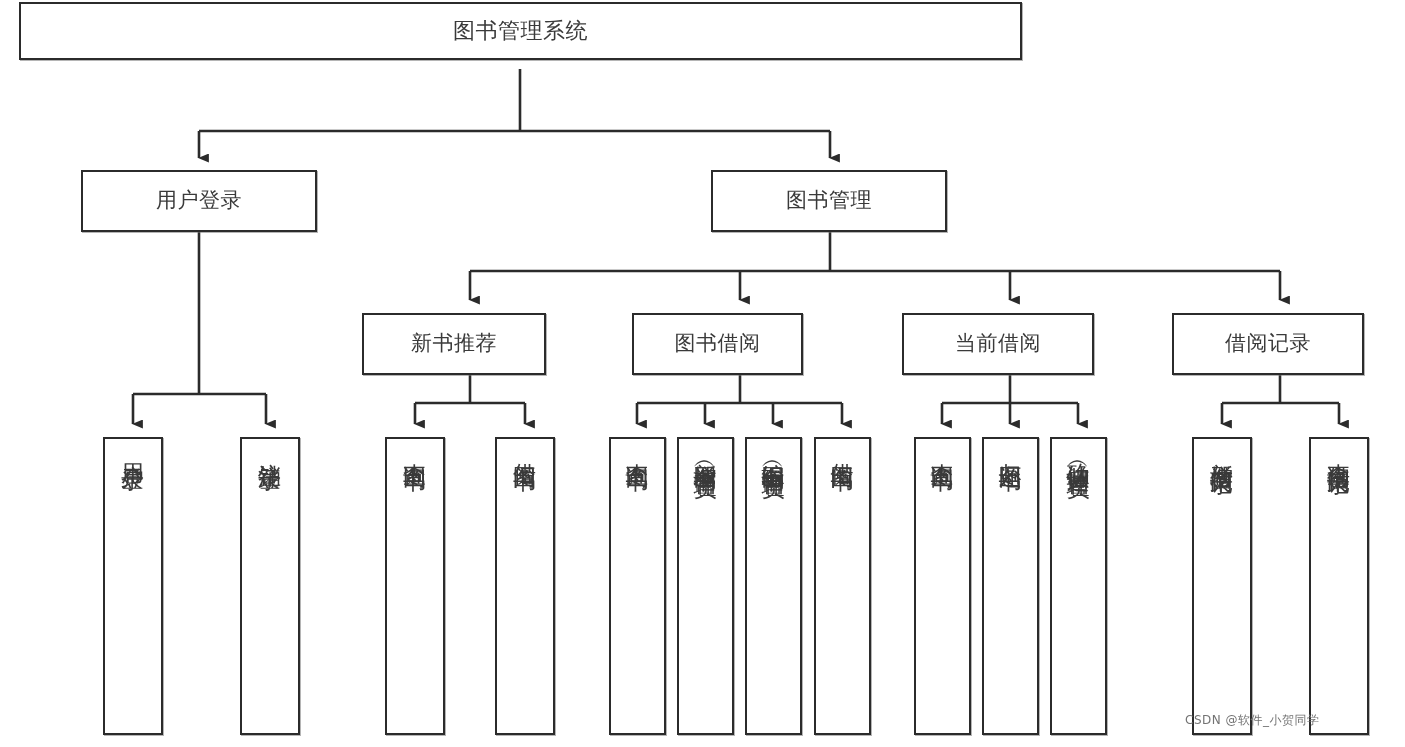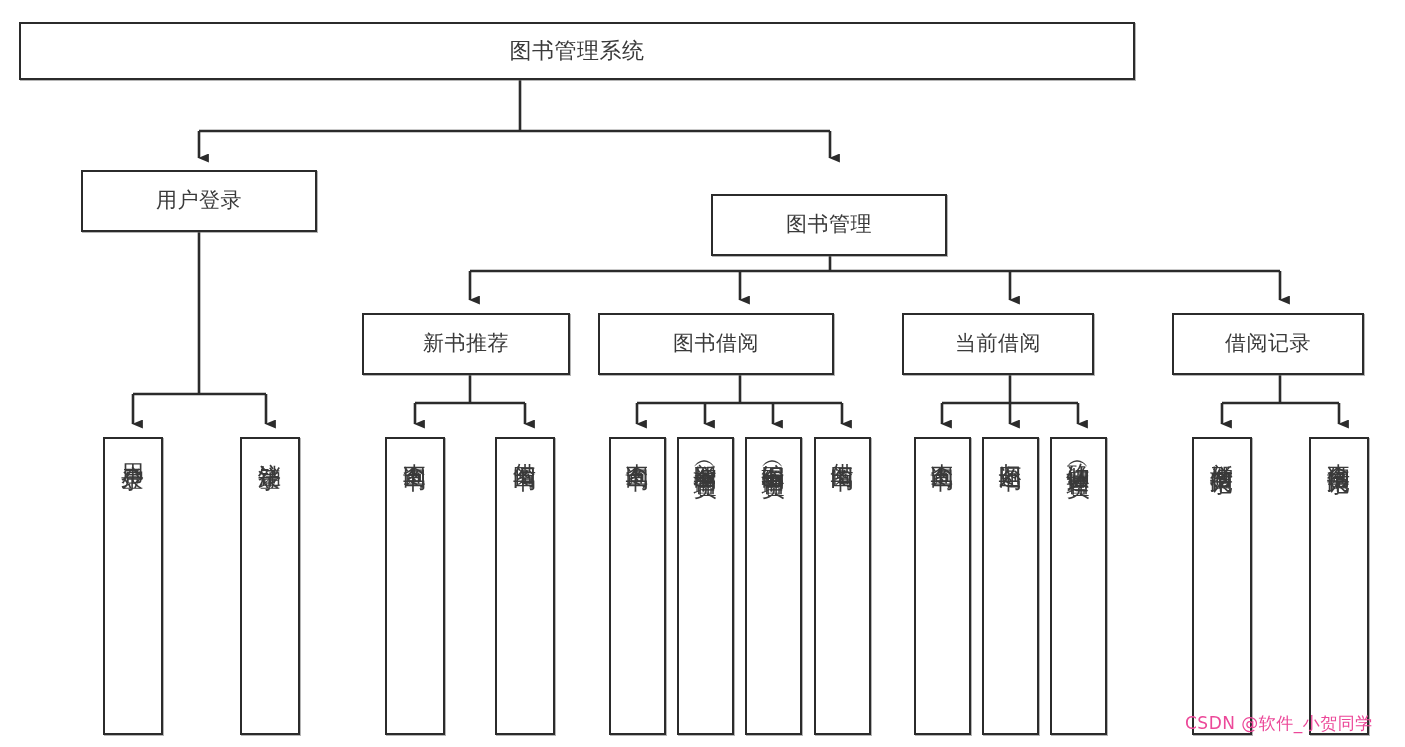--- a/index.html
+++ b/index.html
@@ -59,22 +59,22 @@
     font-size: 23px;
     line-height: 1.05;
     letter-spacing: 2px;
     color: #3a3a3a;
     white-space: nowrap;
   }
   .watermark {
     position: absolute;
     left: 1185px;
     top: 712px;
-    font-size: 17px;
-    color: #ec4899;
+    font-size: 12px;
+    color: #737373;
     letter-spacing: 0.5px;
     z-index: 5;
     white-space: nowrap;
     font-family: "DejaVu Sans", "Liberation Sans", sans-serif;
   }
 </style>
 </head>
 <body>
 
 <div id="canvas">
@@ -124,37 +124,37 @@
       <path d="M1010,403 L1010,424" marker-end="url(#arr)"></path>
       <path d="M1078,403 L1078,424" marker-end="url(#arr)"></path>
 
       <path d="M1280,375 L1280,403"></path>
       <path d="M1222,403 L1339,403"></path>
       <path d="M1222,403 L1222,424" marker-end="url(#arr)"></path>
       <path d="M1339,403 L1339,424" marker-end="url(#arr)"></path>
     </g>
   </svg>
 
-  <div class="node horizontal root" style="left:19px; top:22px; width:1116px; height:58px;">
+  <div class="node horizontal root" style="left:19px; top:2px; width:1003px; height:58px;">
     <span>图书管理系统</span>
   </div>
 
   <div class="node horizontal" style="left:81px; top:170px; width:236px; height:62px;">
     <span>用户登录</span>
   </div>
 
-  <div class="node horizontal" style="left:711px; top:170px; width:236px; height:62px;margin-top:24px;">
+  <div class="node horizontal" style="left:711px; top:170px; width:236px; height:62px;">
     <span>图书管理</span>
   </div>
 
-  <div class="node horizontal" style="left:362px; top:313px; width:208px; height:62px;">
+  <div class="node horizontal" style="left:362px; top:313px; width:184px; height:62px;">
     <span>新书推荐</span>
   </div>
 
-  <div class="node horizontal" style="left:598px; top:313px; width:236px; height:62px;">
+  <div class="node horizontal" style="left:632px; top:313px; width:171px; height:62px;">
     <span>图书借阅</span>
   </div>
 
   <div class="node horizontal" style="left:902px; top:313px; width:192px; height:62px;">
     <span>当前借阅</span>
   </div>
 
   <div class="node horizontal" style="left:1172px; top:313px; width:192px; height:62px;">
     <span>借阅记录</span>
   </div>

